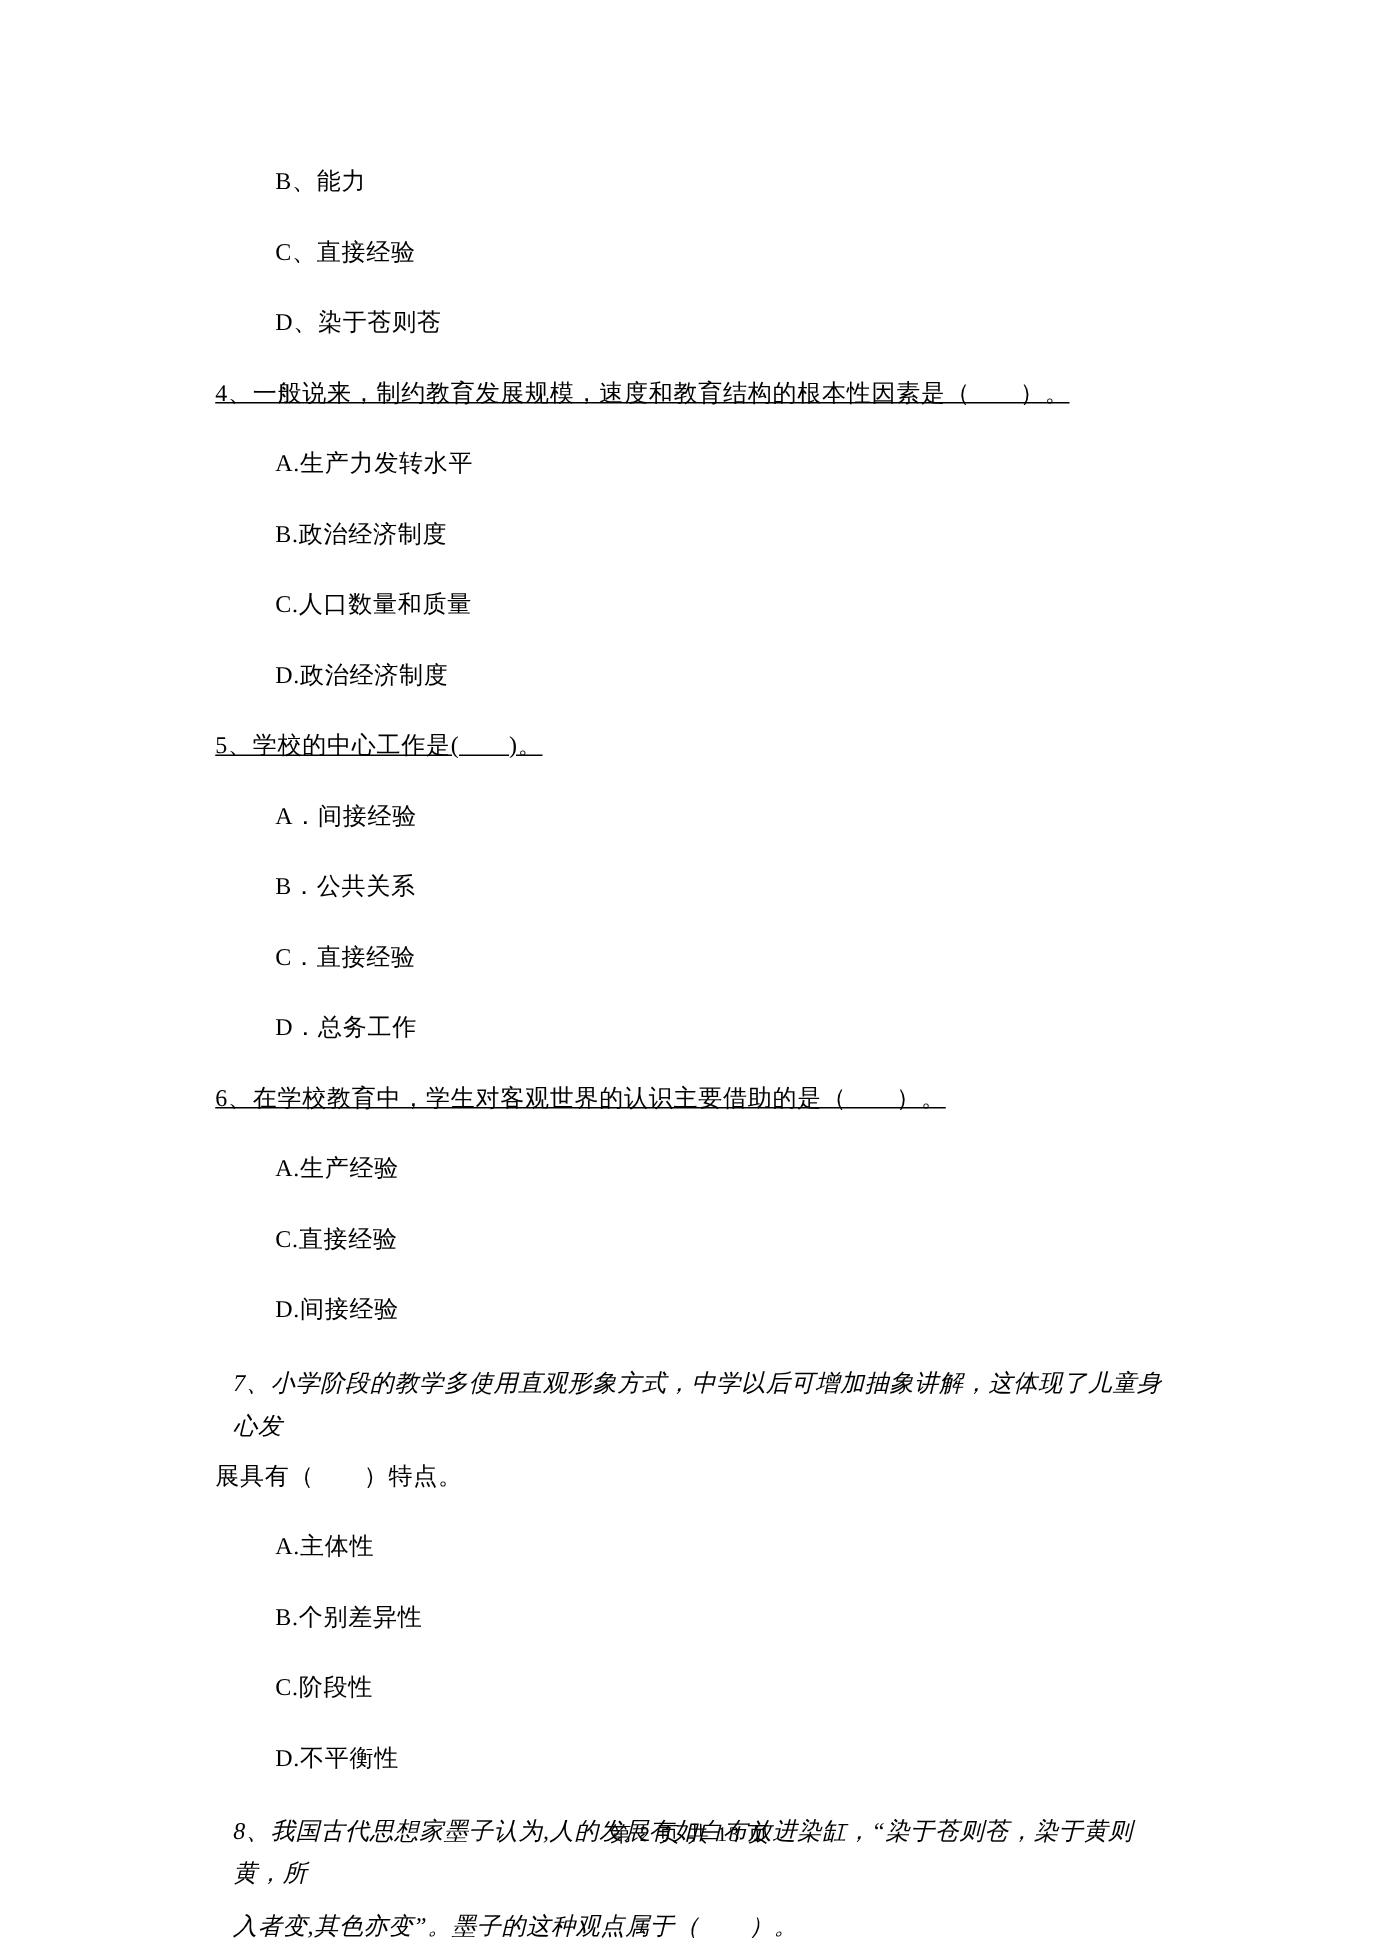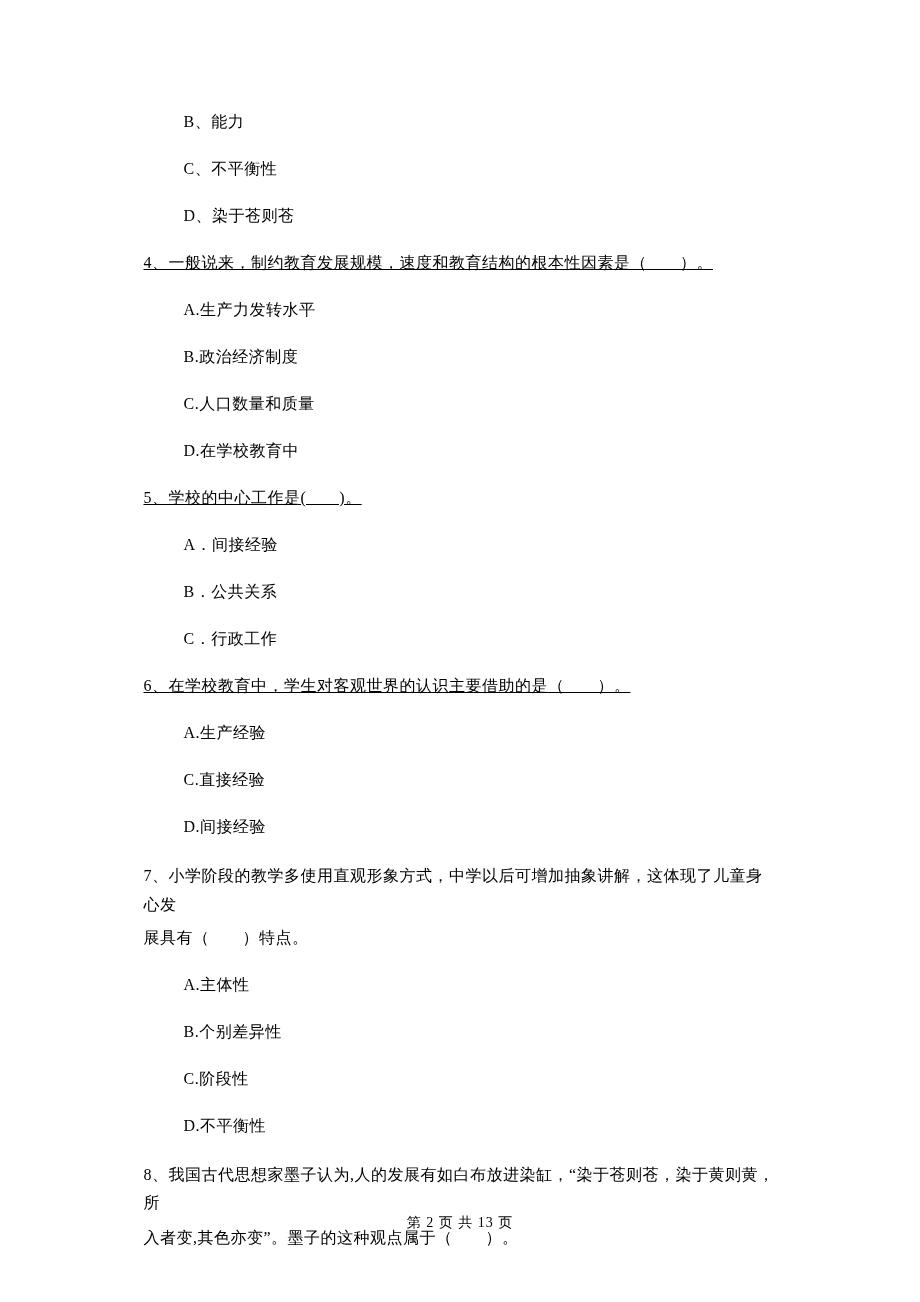--- a/index.html
+++ b/index.html
@@ -25,22 +25,23 @@
   }
   .option {
     margin: 0 0 23px 0;
     padding-left: 40px;
   }
   .question {
     margin: 0 0 23px 0;
     text-decoration: underline;
   }
   .question-multi {
-    margin: 0 0 6px 0;
+    margin: 0 0 6px 12px;
     line-height: 1.8;
+    font-style: italic;
   }
   .question-last-line {
     margin: 0 0 23px 0;
   }
   .footer {
     position: absolute;
     bottom: 70px;
     left: 0;
     right: 0;
     text-align: center;
@@ -48,33 +49,34 @@
     letter-spacing: 1px;
   }
 </style>
 </head>
 <body>
 
 <div class="page">
   <div class="content">
 
     <div class="option">B、能力</div>
-    <div class="option">C、不平衡性</div>
+    <div class="option">C、直接经验</div>
     <div class="option">D、染于苍则苍</div>
 
     <div class="question">4、一般说来，制约教育发展规模，速度和教育结构的根本性因素是（　　）。</div>
     <div class="option">A.生产力发转水平</div>
     <div class="option">B.政治经济制度</div>
     <div class="option">C.人口数量和质量</div>
-    <div class="option">D.在学校教育中</div>
+    <div class="option">D.政治经济制度</div>
 
     <div class="question">5、学校的中心工作是(　　)。</div>
     <div class="option">A．间接经验</div>
     <div class="option">B．公共关系</div>
-    <div class="option">C．行政工作</div>
+    <div class="option">C．直接经验</div>
+    <div class="option">D．总务工作</div>
 
     <div class="question">6、在学校教育中，学生对客观世界的认识主要借助的是（　　）。</div>
     <div class="option">A.生产经验</div>
     <div class="option">C.直接经验</div>
     <div class="option">D.间接经验</div>
 
     <div class="question-multi">7、小学阶段的教学多使用直观形象方式，中学以后可增加抽象讲解，这体现了儿童身心发</div>
     <div class="question-last-line">展具有（　　）特点。</div>
     <div class="option">A.主体性</div>
     <div class="option">B.个别差异性</div>

